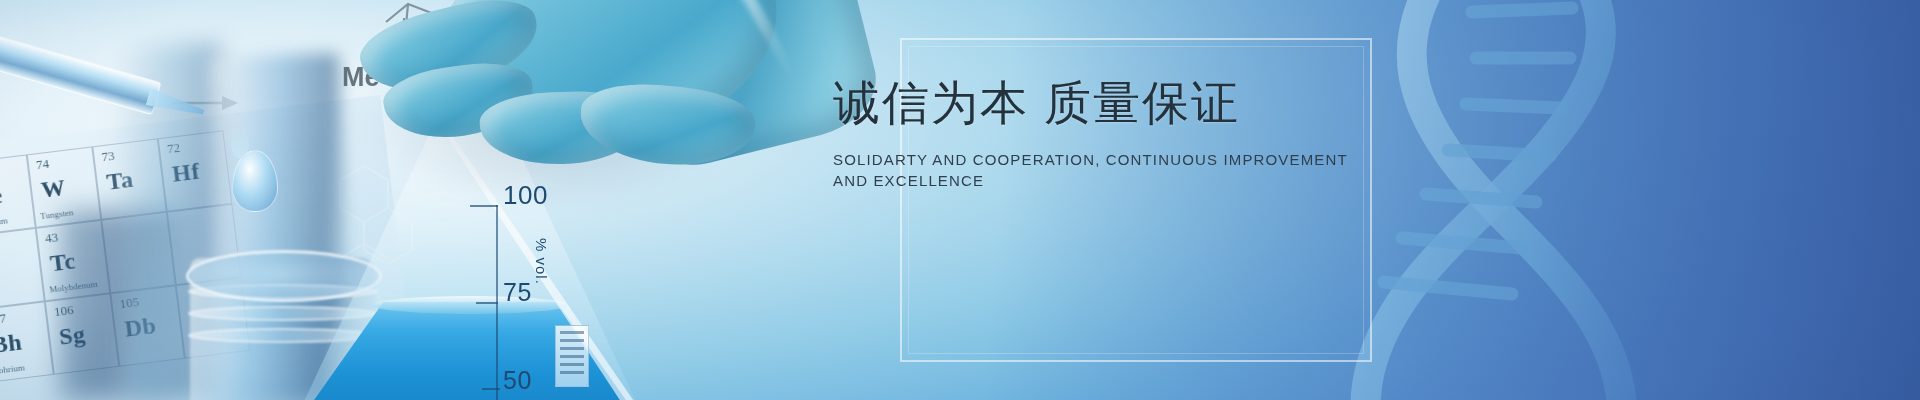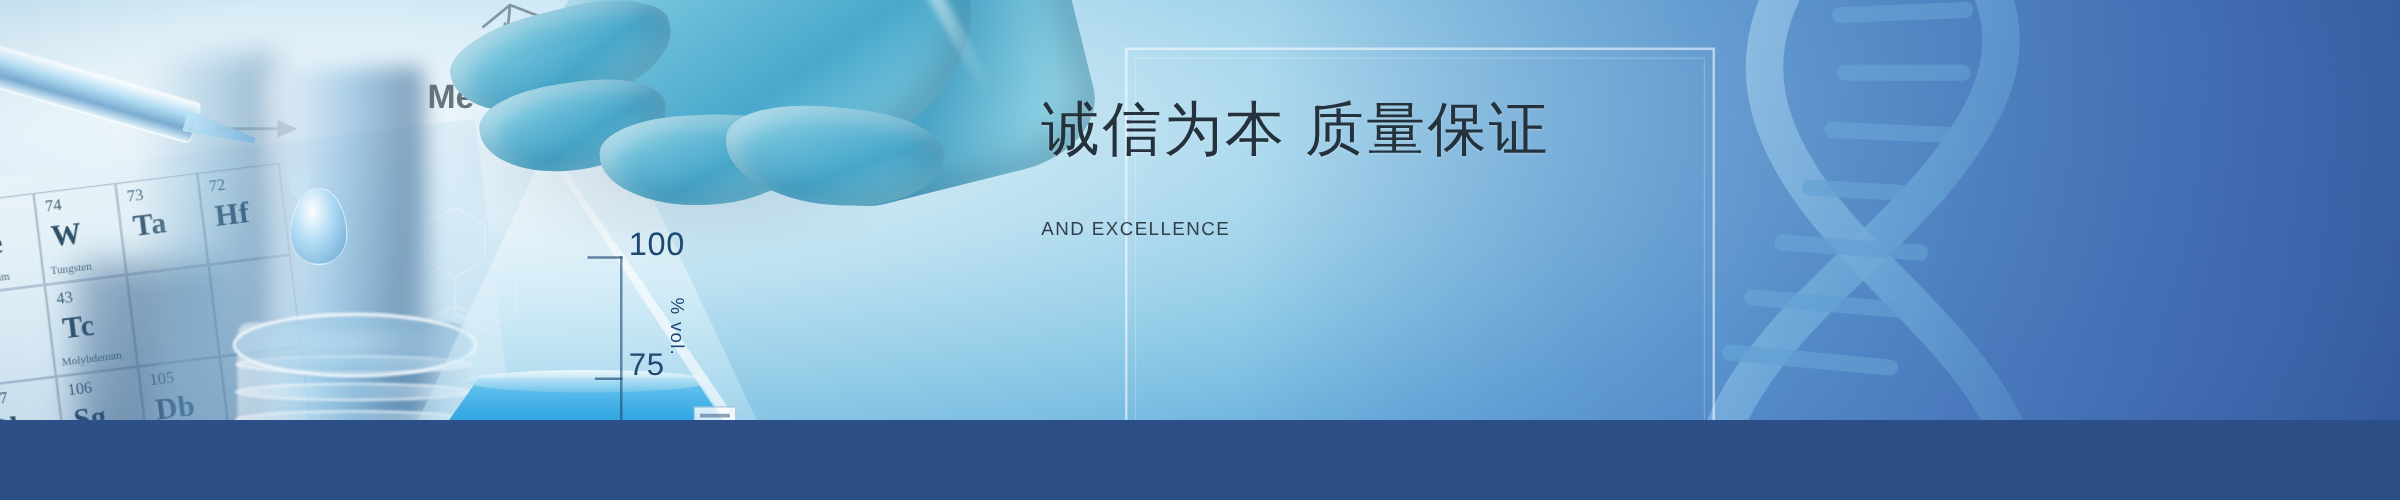--- a/index.html
+++ b/index.html
@@ -6,21 +6,21 @@
   * { margin:0; padding:0; box-sizing:border-box; }
   html,body { background:#2b4f86; }
   body {
     font-family:"Liberation Sans","DejaVu Sans",sans-serif;
     -webkit-font-smoothing:antialiased;
   }
 
   .banner {
     position:relative;
     width:1920px;
-    height:336px;
+    height:400px;
     overflow:hidden;
     background:#5b93cf;
   }
 
   
   .bg-base{
     position:absolute; inset:0;
     background:
       radial-gradient(120% 150% at 12% 30%, #f2f8fc 0%, #dceef7 16%, #b9dff0 30%, #8ecae6 46%, #6cb2de 60%, #5f9ed6 72%, #5c8fcc 100%),
       linear-gradient(100deg,#eef7fb 0%,#bfe3f2 22%,#8cc8e8 42%,#6aaede 58%,#5b93d3 76%,#4a78bd 100%);
@@ -312,21 +312,21 @@
     white-space:nowrap;
   }
   .en-small{
     margin-top:20px;
     font-size:15px;
     line-height:1.42;
     letter-spacing:1.15px;
     color:#2f3f4c;
     max-width:515px;
   }
-  .en-small .l2{ display:block;margin-top:44px; }
+  .en-small .l2{ display:block; }
 </style>
 </head>
 <body>
 
 <div class="banner">
 
   <div class="bg-base"></div>
 
   <div class="paper">
     <div class="cell" style="left:6px;top:16px;width:66px;height:74px;"></div>
@@ -498,18 +498,19 @@
   </div>
 
   <div class="text-block">
 
     <div class="headline">诚信为本 质量保证</div>
 
 
 
 
     <div class="en-small">
+      <span class="l1">SOLIDARTY AND COOPERATION, CONTINUOUS  IMPROVEMENT</span>
       <span class="l2">AND EXCELLENCE</span>
     </div>
 
   </div>
 
 </div>
 
 </body></html>

